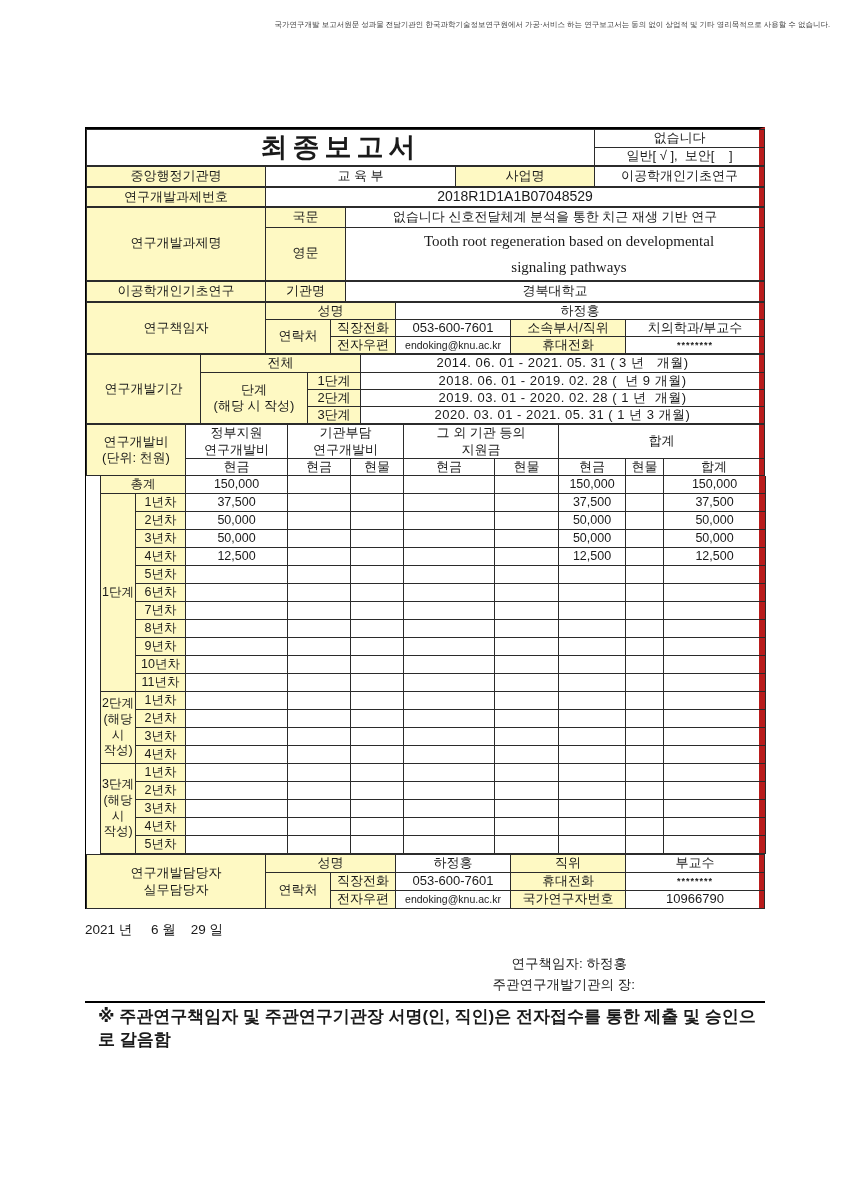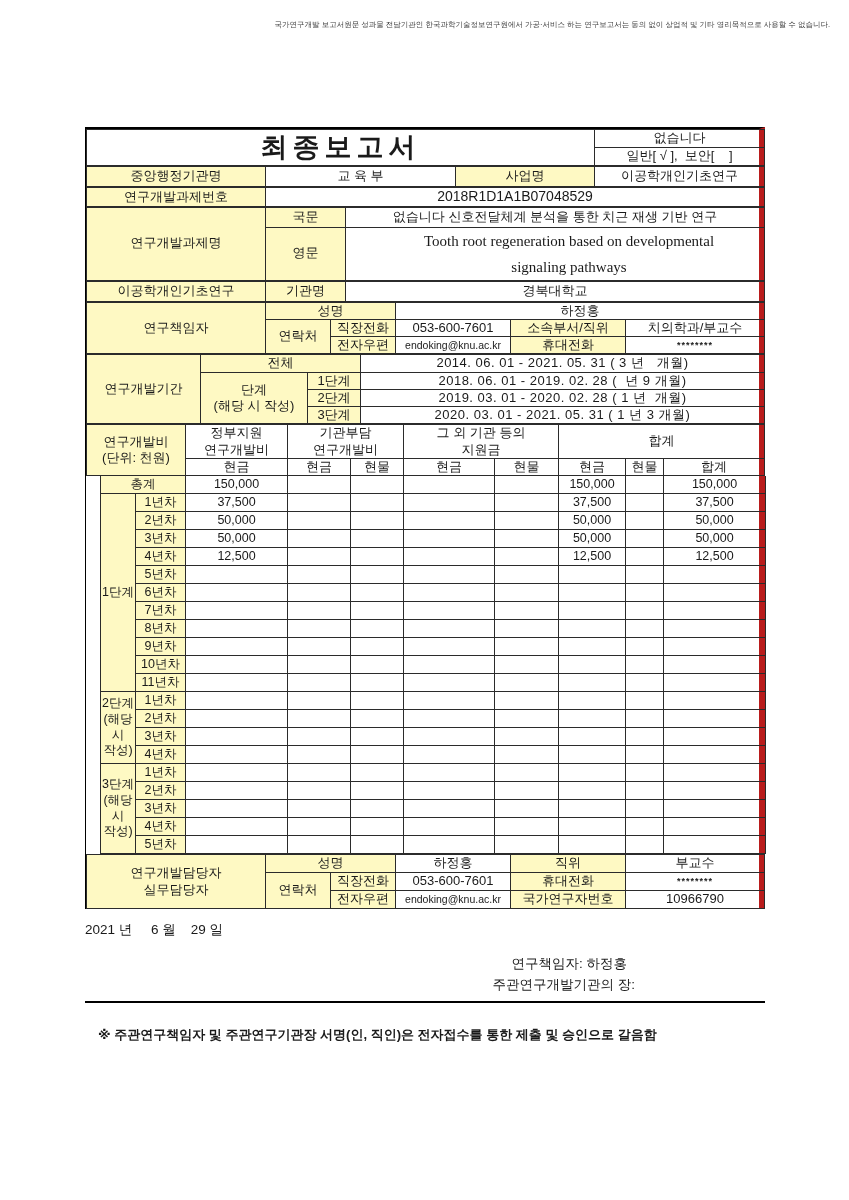--- a/index.html
+++ b/index.html
@@ -38,21 +38,21 @@
   .h52 td{height:51px;}
   .budget-data{width:665px;margin-left:14px;}
   .budget-data td{height:17px;font-size:12.5px;}
   .budget-data tr:first-child td{border-top:none;}
   .footer-wrap{position:absolute;left:85px;top:915px;width:680px;}
   .confirm{font-size:13.5px;line-height:20px;text-align:justify;word-spacing:2px;}
   .dateline{font-size:13.5px;text-align:left;padding-right:14px;margin-top:6px;white-space:pre;}
   .sign1{font-size:13.5px;text-align:right;padding-right:138px;margin-top:16px;}
   .sign2{font-size:13.5px;text-align:right;padding-right:130px;margin-top:3px;}
   .footrule{height:2px;background:#000;margin-top:7px;}
-  .note{font-size:13px;font-weight:bold;margin-top:23px;padding-left:13px;}
+  .note{font-size:17px;font-weight:bold;margin-top:2px;padding-left:13px;}
 </style>
 </head>
 <body>
 
 <div class="disclaimer">국가연구개발 보고서원문 성과물 전담기관인 한국과학기술정보연구원에서 가공·서비스 하는 연구보고서는 동의 없이 상업적 및 기타 영리목적으로 사용할 수 없습니다.</div>
 
 <div class="form">
 
   <table>
     <colgroup>

